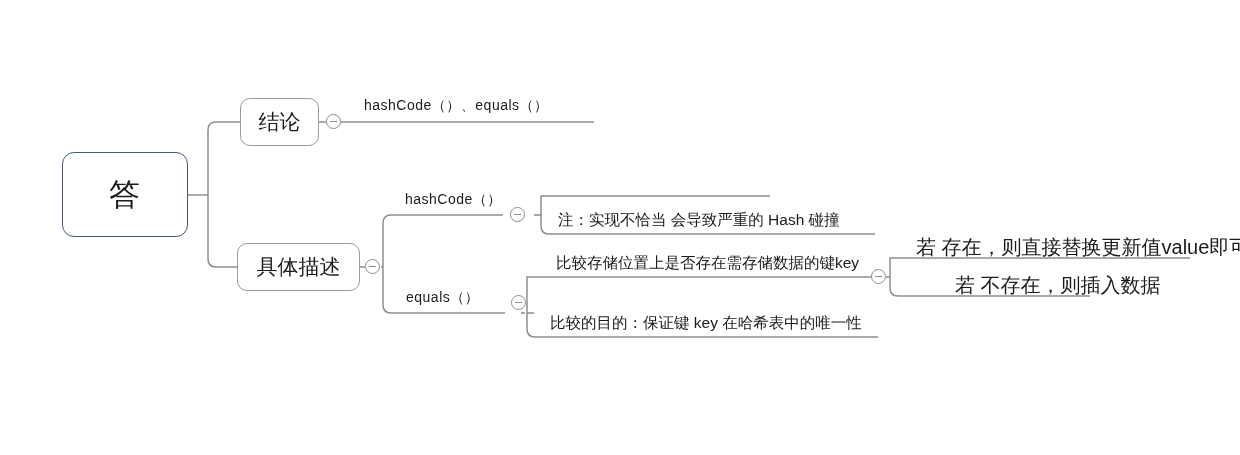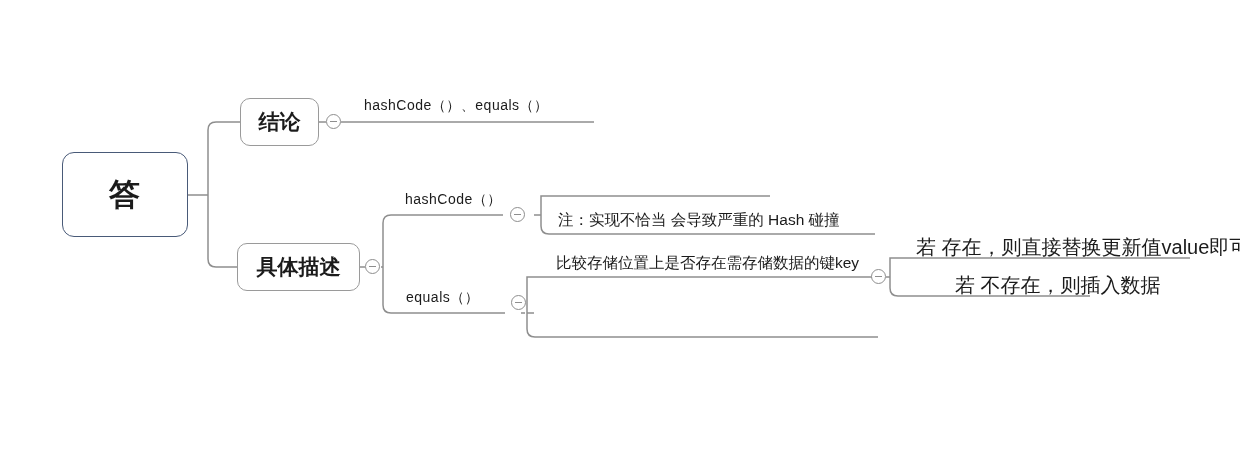--- a/index.html
+++ b/index.html
@@ -14,21 +14,20 @@
 
   .node{
     position:absolute;
     box-sizing:border-box;
     display:flex;align-items:center;justify-content:center;
     background:#ffffff;
     border:1.6px solid #9a9a9a;
     border-radius:10px;
     color:#1b1b1b;
     white-space:nowrap;
-    font-weight:bold;
   }
   .node.root{
     border:1.8px solid #495a78;
     border-radius:12px;
     font-size:31px;
     letter-spacing:1px;
   }
   .node.branch{font-size:21px;}
 
   .label{
@@ -129,20 +128,23 @@
 
 
   <div class="label cjk" style="left:558px;top:212px;">
     <span>注：实现不恰当 会导致严重的 Hash 碰撞</span>
   </div>
 
   <div class="label cjk" style="left:556px;top:255px;">
     <span>比较存储位置上是否存在需存储数据的键key</span>
   </div>
 
+  <div class="label cjk" style="left:550px;top:315px;">
+    <span>比较的目的：保证键 key 在哈希表中的唯一性</span>
+  </div>
 
   <div class="label cjk-sm" style="left:916px;top:237px;">
     <span>若 存在，则直接替换更新值value即可</span>
   </div>
 
   <div class="label cjk-sm" style="left:955px;top:275px;">
     <span>若 不存在，则插入数据</span>
   </div>
 
 </div>

